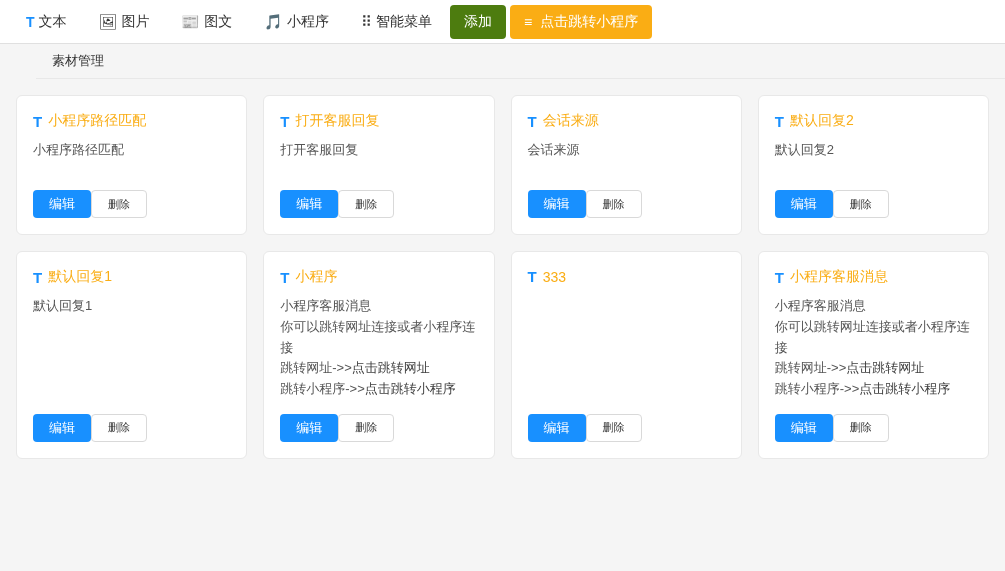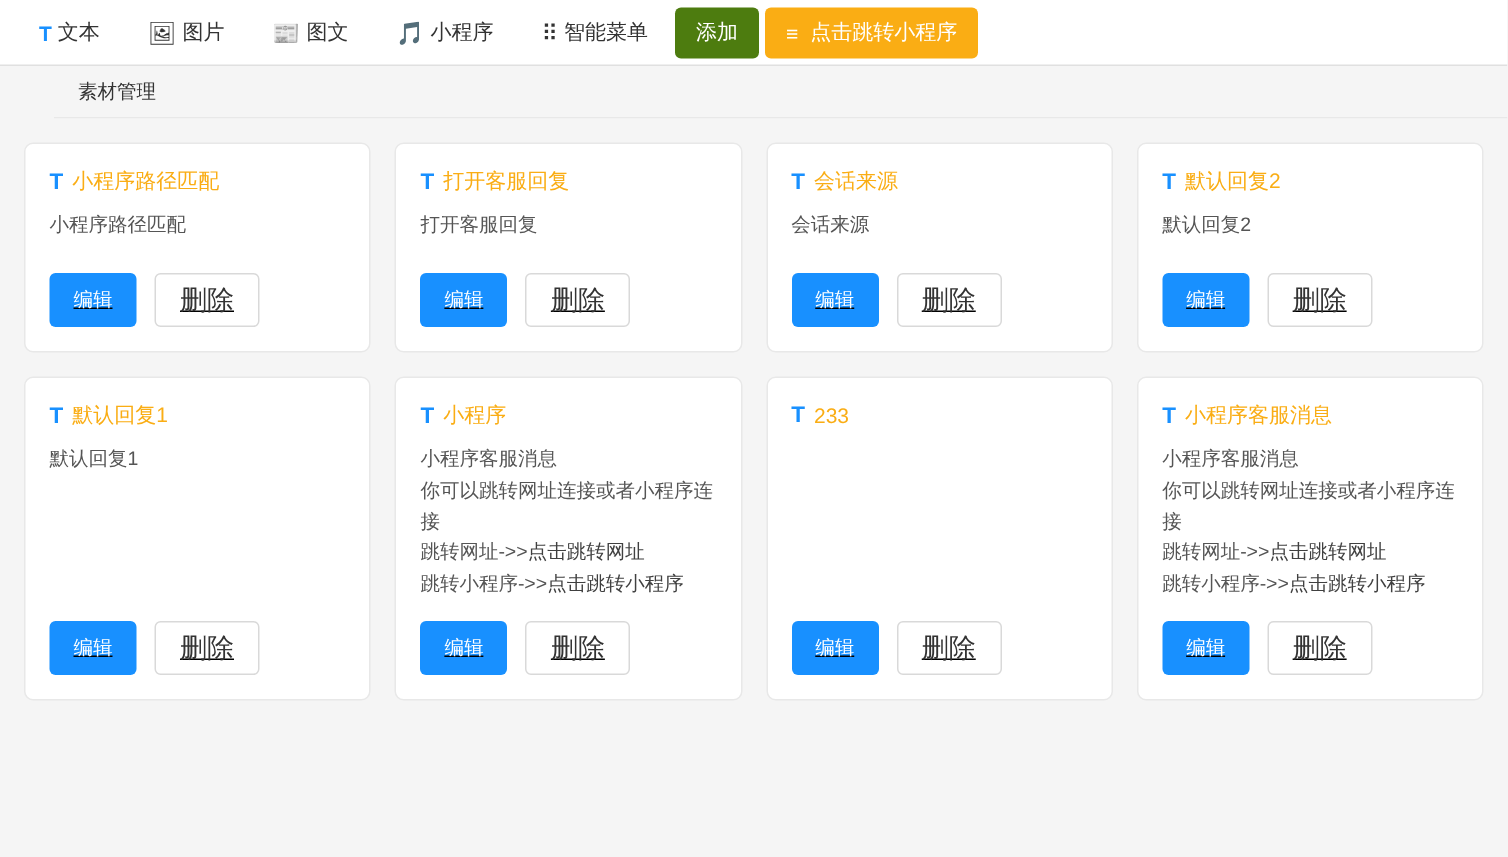--- a/index.html
+++ b/index.html
@@ -101,43 +101,42 @@
 
     .card-link {
       color: #404040;
       text-decoration: none;
       font-size: 13px;
       margin-top: 20px;
     }
 
     .card-actions {
       display: flex;
-      gap: 12px;
+      gap: 0;
       margin-top: auto;
-      text-decoration: underline;
     }
 
     .btn-edit {
       background: #1890ff;
       color: #fff;
       border: none;
       border-radius: 4px;
       padding: 5px 16px;
       cursor: pointer;
       font-size: 13px;
     }
 
     .btn-delete {
       background: #fff;
       color: #333;
       border: 1px solid #d9d9d9;
       border-radius: 4px;
       padding: 5px 16px;
       cursor: pointer;
-      font-size: 18px;
+      font-size: 11px;
       text-align: center;
     }
   </style>
 </head>
 <body>
 
 <div class="top-bar">
   <button class="tab-btn">
     <span class="tab-icon tab-icon-t">T</span>
     <span>文本</span>
@@ -250,21 +249,21 @@
           <div><span>跳转小程序-&gt;&gt;</span><a href="#" class="card-link">点击跳转小程序</a></div>
         </div>
         <div class="card-actions">
           <button class="btn-edit">编辑</button>
           <button class="btn-delete">删除</button>
         </div>
       </div>
       <div class="card">
         <div class="card-title">
           <span class="card-title-icon">T</span>
-          <span>233</span>
+          <span>333</span>
         </div>
         <div class="card-actions">
           <button class="btn-edit">编辑</button>
           <button class="btn-delete">删除</button>
         </div>
       </div>
       <div class="card">
         <div class="card-title">
           <span class="card-title-icon">T</span>
           <span>小程序客服消息</span>

